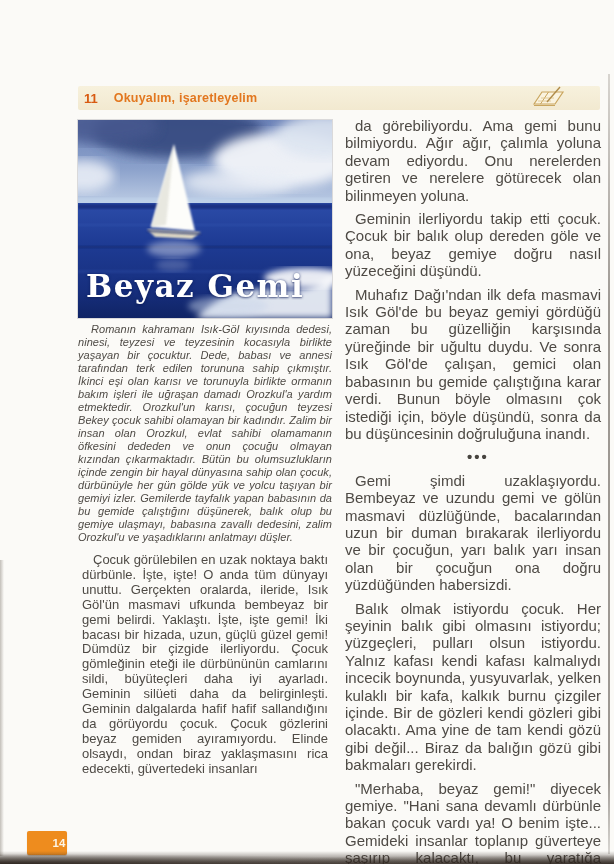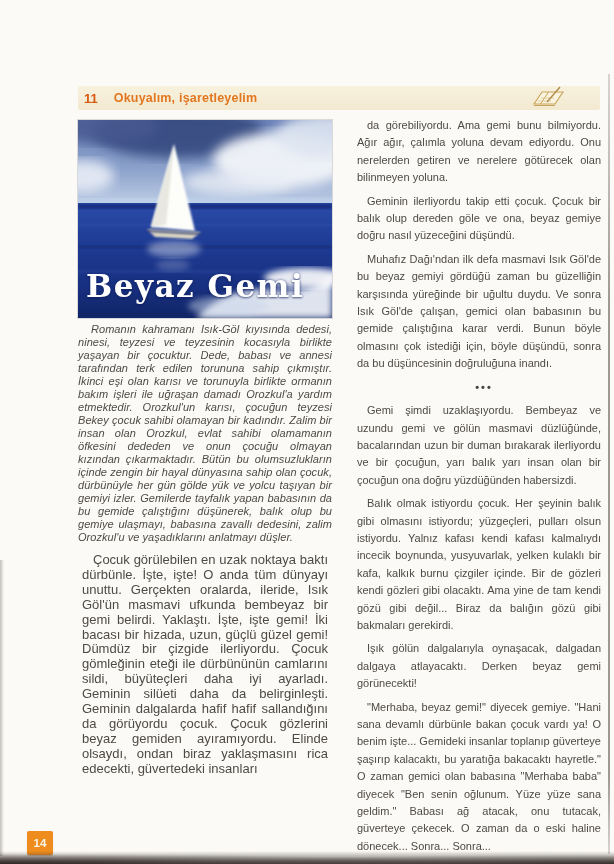--- a/index.html
+++ b/index.html
@@ -80,33 +80,33 @@
     text-indent:13px;letter-spacing:.05px;
   }
   .col-left .body-par{
     margin:4px;font-size:13px;line-height:14.9px;text-indent:11px;
   }
   .col-right{
     position:absolute;left:345px;top:117px;width:256px;
     color:#4e4a45;text-align:justify;
   }
   .col-right p{
-    margin:0 0 6px 12px;font-size:11px;line-height:17.4px;text-indent:10px;
+    margin:0 0 6px 0;font-size:15px;line-height:17.4px;text-indent:10px;
   }
   .separator{
     text-align:center;font-size:10px;font-weight:bold;letter-spacing:2px;
     color:#47443f;margin:5px 0 7px 0;text-indent:0;
   }
 
   
   .page-number{
-    position:absolute;left:27px;top:831px;width:26px;height:24px;
+    position:absolute;left:27px;top:831px;width:16px;height:24px;
     background:#ee8c1e;color:#fdf6e8;font-size:11.5px;font-weight:bold;
     display:flex;align-items:center;justify-content:center;
-    border-radius:2px;box-shadow:0 1px 1px rgba(120,70,10,.3);
+    border-radius:2px;box-shadow:0 1px 1px rgba(120,70,10,.3);padding-left:24px;
   }
   .edge-right{
     position:absolute;right:4px;top:74px;bottom:10px;width:2px;
     background:linear-gradient(180deg, rgba(110,100,90,.25), rgba(80,72,64,.55) 30%, rgba(80,72,64,.55) 90%, rgba(80,72,64,.2));
   }
   .edge-bottom{
     position:absolute;left:0;right:0;bottom:0;height:13px;
     background:
       radial-gradient(ellipse at 0% 100%, rgba(40,32,26,.85), rgba(40,32,26,0) 55%),
       radial-gradient(ellipse at 100% 100%, rgba(40,32,26,.7), rgba(40,32,26,0) 50%),
@@ -198,21 +198,20 @@
     <p class="body-par">Çocuk görülebilen en uzak noktaya baktı dürbünle. İşte, işte! O anda tüm dünyayı unuttu. Gerçekten oralarda, ileride, Isık Göl'ün masmavi ufkunda bembeyaz bir gemi belirdi. Yaklaştı. İşte, işte gemi! İki bacası bir hizada, uzun, güçlü güzel gemi! Dümdüz bir çizgide ilerliyordu. Çocuk gömleğinin eteği ile dürbününün camlarını sildi, büyüteçleri daha iyi ayarladı. Geminin silüeti daha da belirginleşti. Geminin dalgalarda hafif hafif sallandığını da görüyordu çocuk. Çocuk gözlerini beyaz gemiden ayıramıyordu. Elinde olsaydı, ondan biraz yaklaşmasını rica edecekti, güvertedeki insanları</p>
   </div>
 
   <div class="col-right">
     <p>da görebiliyordu. Ama gemi bunu bilmiyordu. Ağır ağır, çalımla yoluna devam ediyordu. Onu nerelerden getiren ve nerelere götürecek olan bilinmeyen yoluna.</p>
     <p>Geminin ilerliyordu takip etti çocuk. Çocuk bir balık olup dereden göle ve ona, beyaz gemiye doğru nasıl yüzeceğini düşündü.</p>
     <p>Muhafız Dağı'ndan ilk defa masmavi Isık Göl'de bu beyaz gemiyi gördüğü zaman bu güzelliğin karşısında yüreğinde bir uğultu duydu. Ve sonra Isık Göl'de çalışan, gemici olan babasının bu gemide çalıştığına karar verdi. Bunun böyle olmasını çok istediği için, böyle düşündü, sonra da bu düşüncesinin doğruluğuna inandı.</p>
     <p class="separator">•••</p>
     <p>Gemi şimdi uzaklaşıyordu. Bembeyaz ve uzundu gemi ve gölün masmavi düzlüğünde, bacalarından uzun bir duman bırakarak ilerliyordu ve bir çocuğun, yarı balık yarı insan olan bir çocuğun ona doğru yüzdüğünden habersizdi.</p>
     <p>Balık olmak istiyordu çocuk. Her şeyinin balık gibi olmasını istiyordu; yüzgeçleri, pulları olsun istiyordu. Yalnız kafası kendi kafası kalmalıydı incecik boynunda, yusyuvarlak, yelken kulaklı bir kafa, kalkık burnu çizgiler içinde. Bir de gözleri kendi gözleri gibi olacaktı. Ama yine de tam kendi gözü gibi değil... Biraz da balığın gözü gibi bakmaları gerekirdi.</p>
-    <p>Işık gölün dalgalarıyla oynaşacak, dalgadan dalgaya atlayacaktı. Derken beyaz gemi görünecekti!</p>
     <p>"Merhaba, beyaz gemi!" diyecek gemiye. "Hani sana devamlı dürbünle bakan çocuk vardı ya! O benim işte... Gemideki insanlar toplanıp güverteye şaşırıp kalacaktı, bu yaratığa bakacaktı hayretle." O zaman gemici olan babasına "Merhaba baba" diyecek "Ben senin oğlunum. Yüze yüze sana geldim." Babası ağ atacak, onu tutacak, güverteye çekecek. O zaman da o eski haline dönecek... Sonra... Sonra...</p>
 
   </div>
 
   <div class="page-number">14</div>
 
   <div class="edge-right"></div>
   <div class="edge-left"></div>
   <div class="edge-bottom"></div>
 

